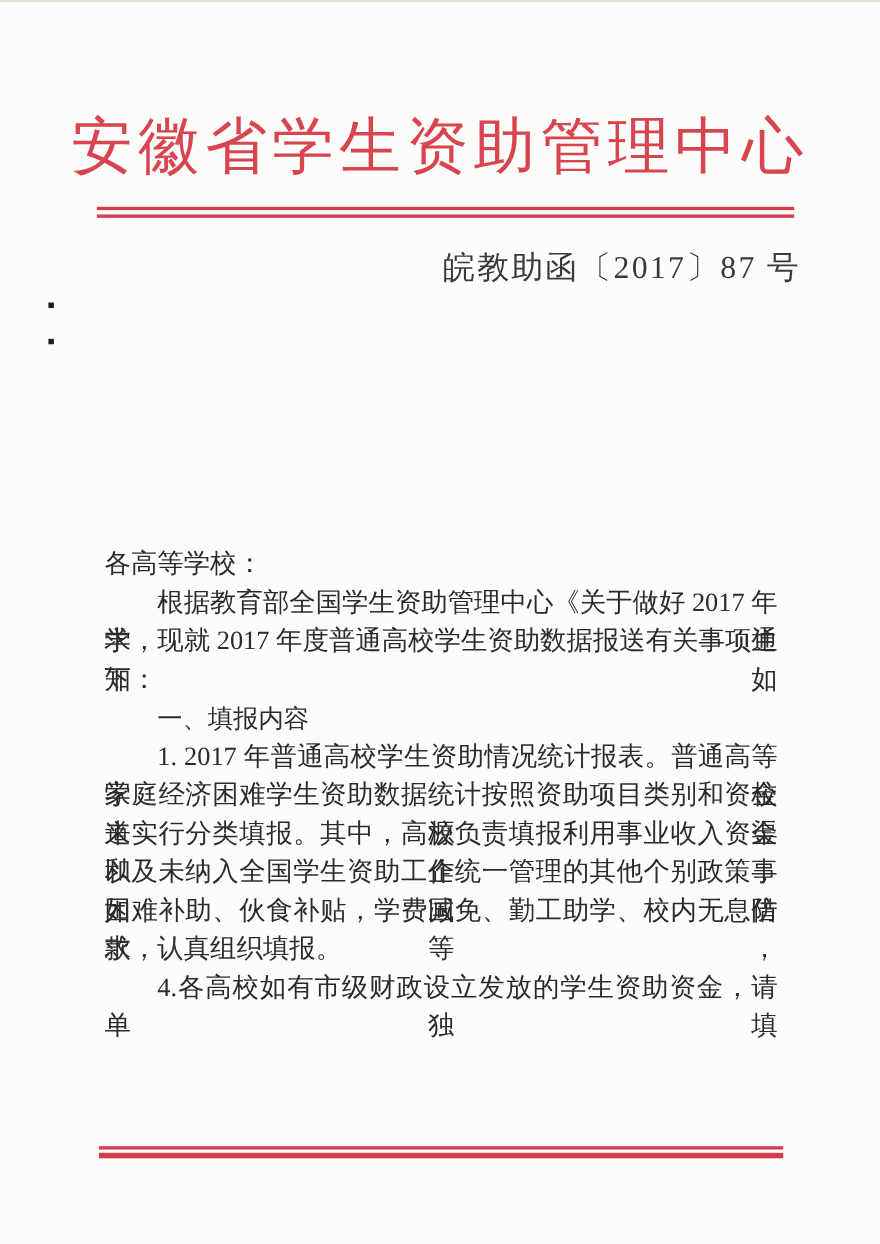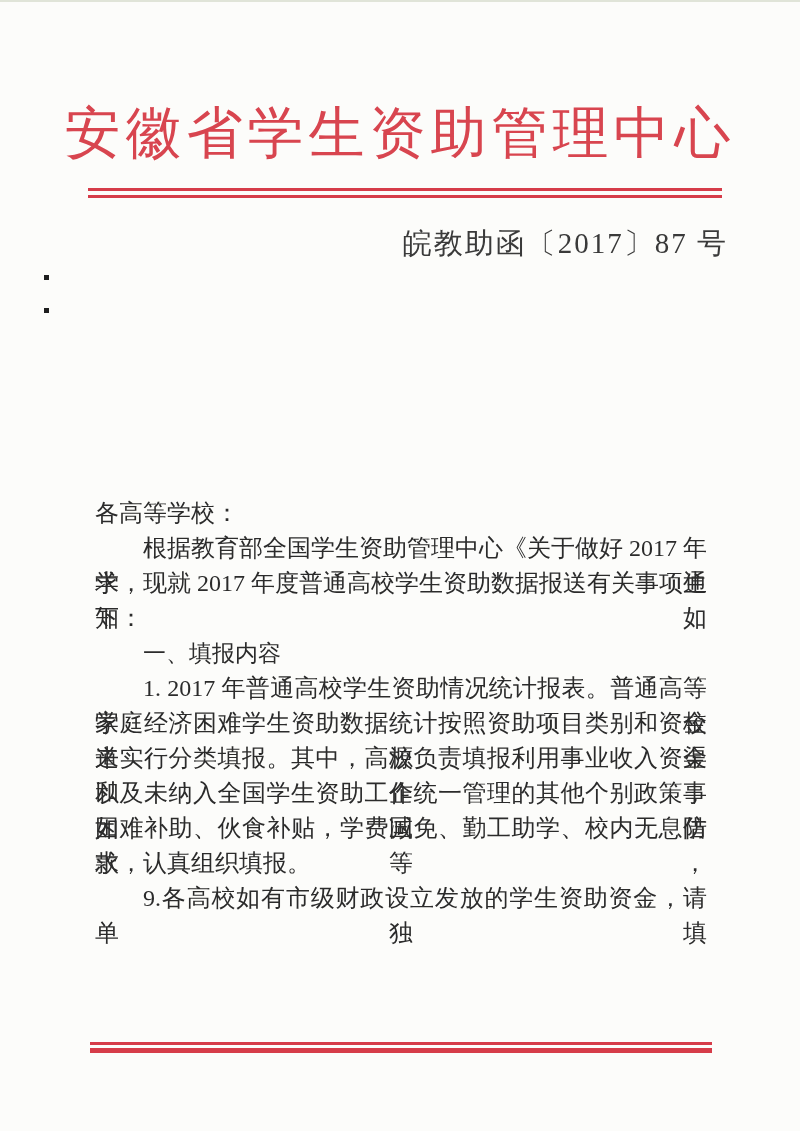--- a/index.html
+++ b/index.html
@@ -72,17 +72,17 @@
     <p class="fill indent">根据教育部全国学生资助管理中心《关于做好 2017 年学生</p>
     <p class="fill">求，现就 2017 年度普通高校学生资助数据报送有关事项通知如</p>
     <p>下：</p>
     <p class="hei indent">一、填报内容</p>
     <p class="fill indent">1. 2017 年普通高校学生资助情况统计报表。普通高等学校</p>
     <p class="fill">家庭经济困难学生资助数据统计按照资助项目类别和资金来源渠</p>
     <p class="fill">道实行分类填报。其中，高校负责填报利用事业收入资金和企事</p>
     <p class="fill">以及未纳入全国学生资助工作统一管理的其他个别政策，如国防</p>
     <p class="fill">困难补助、伙食补贴，学费减免、勤工助学、校内无息借款等，</p>
     <p>求，认真组织填报。</p>
-    <p class="fill indent">9.各高校如有市级财政设立发放的学生资助资金，请单独填</p>
+    <p class="fill indent">4.各高校如有市级财政设立发放的学生资助资金，请单独填</p>
   </div>
 
   <div class="footer-rule"></div>
 </div>
 
 </body></html>

